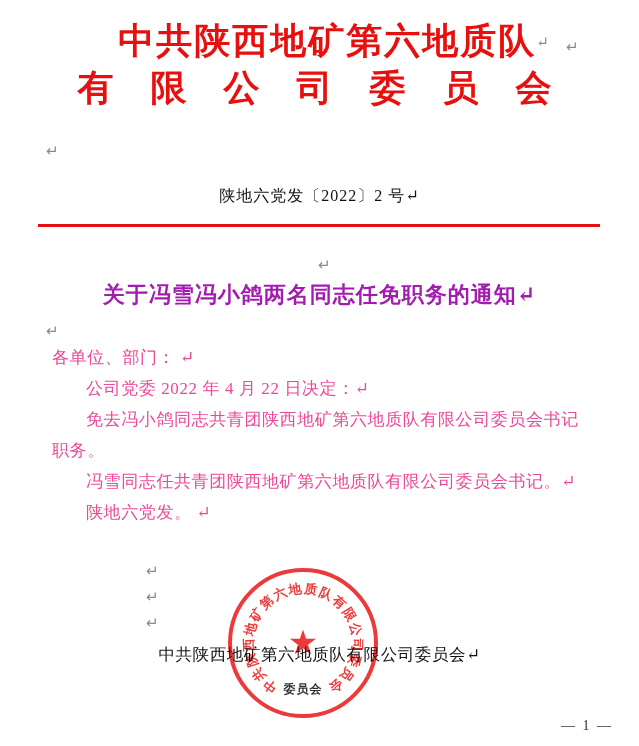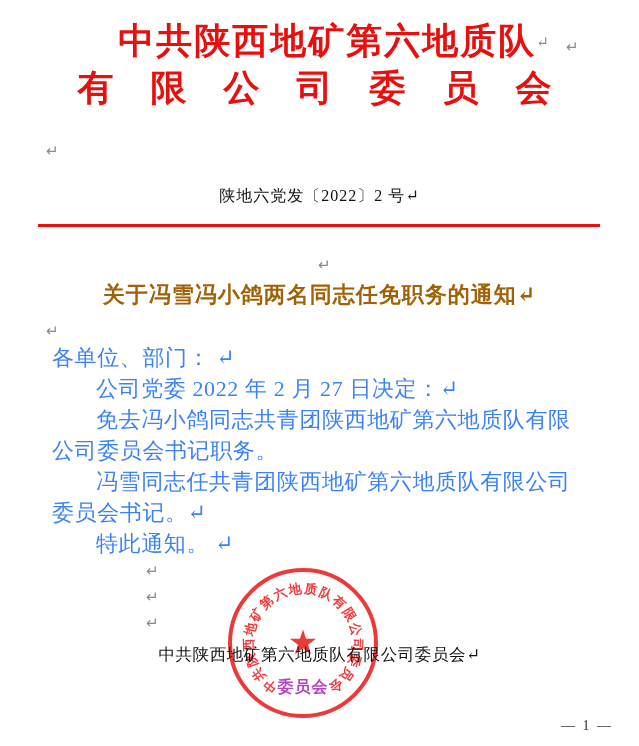--- a/index.html
+++ b/index.html
@@ -97,33 +97,33 @@
 
   
   .title {
     position: absolute;
     top: 280px;
     left: 0;
     width: 639px;
     text-align: center;
     font-size: 22px;
     font-weight: bold;
-    color: #a16207;
+    color: #a21caf;
     letter-spacing: 1px;
   }
 
   
   .body {
     position: absolute;
     top: 342px;
     left: 52px;
     width: 540px;
-    font-size: 22px;
+    font-size: 17px;
     line-height: 31px;
-    color: #3b82f6;
+    color: #ec4899;
     letter-spacing: 0.6px;
   }
   .body p {
     margin: 0;
   }
   .indent {
     text-indent: 2em;
   }
 
   
@@ -184,22 +184,22 @@
     font-weight: bold;
     text-align: center;
     line-height: 18px;
   }
   .seal-bottom {
     position: absolute;
     left: 0;
     right: 0;
     bottom: 16px;
     text-align: center;
-    color: #a21caf;
-    font-size: 16px;
+    color: #000000;
+    font-size: 12px;
     font-weight: bold;
     letter-spacing: 1px;
   }
 
   
   .footer {
     position: absolute;
     bottom: 12px;
     right: 26px;
     font-size: 14px;
@@ -231,24 +231,24 @@
   <span class="stray" style="left:146px; top:614px;">↵</span>
 
   <div class="docnum">陕地六党发〔2022〕2 号↵</div>
 
   <div class="redrule"></div>
 
   <div class="title">关于冯雪冯小鸽两名同志任免职务的通知↵</div>
 
   <div class="body">
     <p>各单位、部门： ↵</p>
-    <p class="indent">公司党委 2022 年 2 月 27 日决定：↵</p>
+    <p class="indent">公司党委 2022 年 4 月 22 日决定：↵</p>
     <p class="indent">免去冯小鸽同志共青团陕西地矿第六地质队有限公司委员会书记职务。</p>
     <p class="indent">冯雪同志任共青团陕西地矿第六地质队有限公司委员会书记。↵</p>
-    <p class="indent">特此通知。 ↵</p>
+    <p class="indent">陕地六党发。 ↵</p>
   </div>
 
   <div class="seal">
     <div class="seal-inner">
       <div class="seal-text" id="seal-ring-text">
           <div class="seal-char" style="transform: translate(-33.2px, 42.6px) rotate(-142deg);">中</div>
           <div class="seal-char" style="transform: translate(-44.1px, 31.2px) rotate(-125.3deg);">共</div>
           <div class="seal-char" style="transform: translate(-51.2px, 17.2px) rotate(-108.6deg);">陕</div>
           <div class="seal-char" style="transform: translate(-54px, 1.8px) rotate(-91.9deg);">西</div>
           <div class="seal-char" style="transform: translate(-52.2px, -13.8px) rotate(-75.2deg);">地</div>

